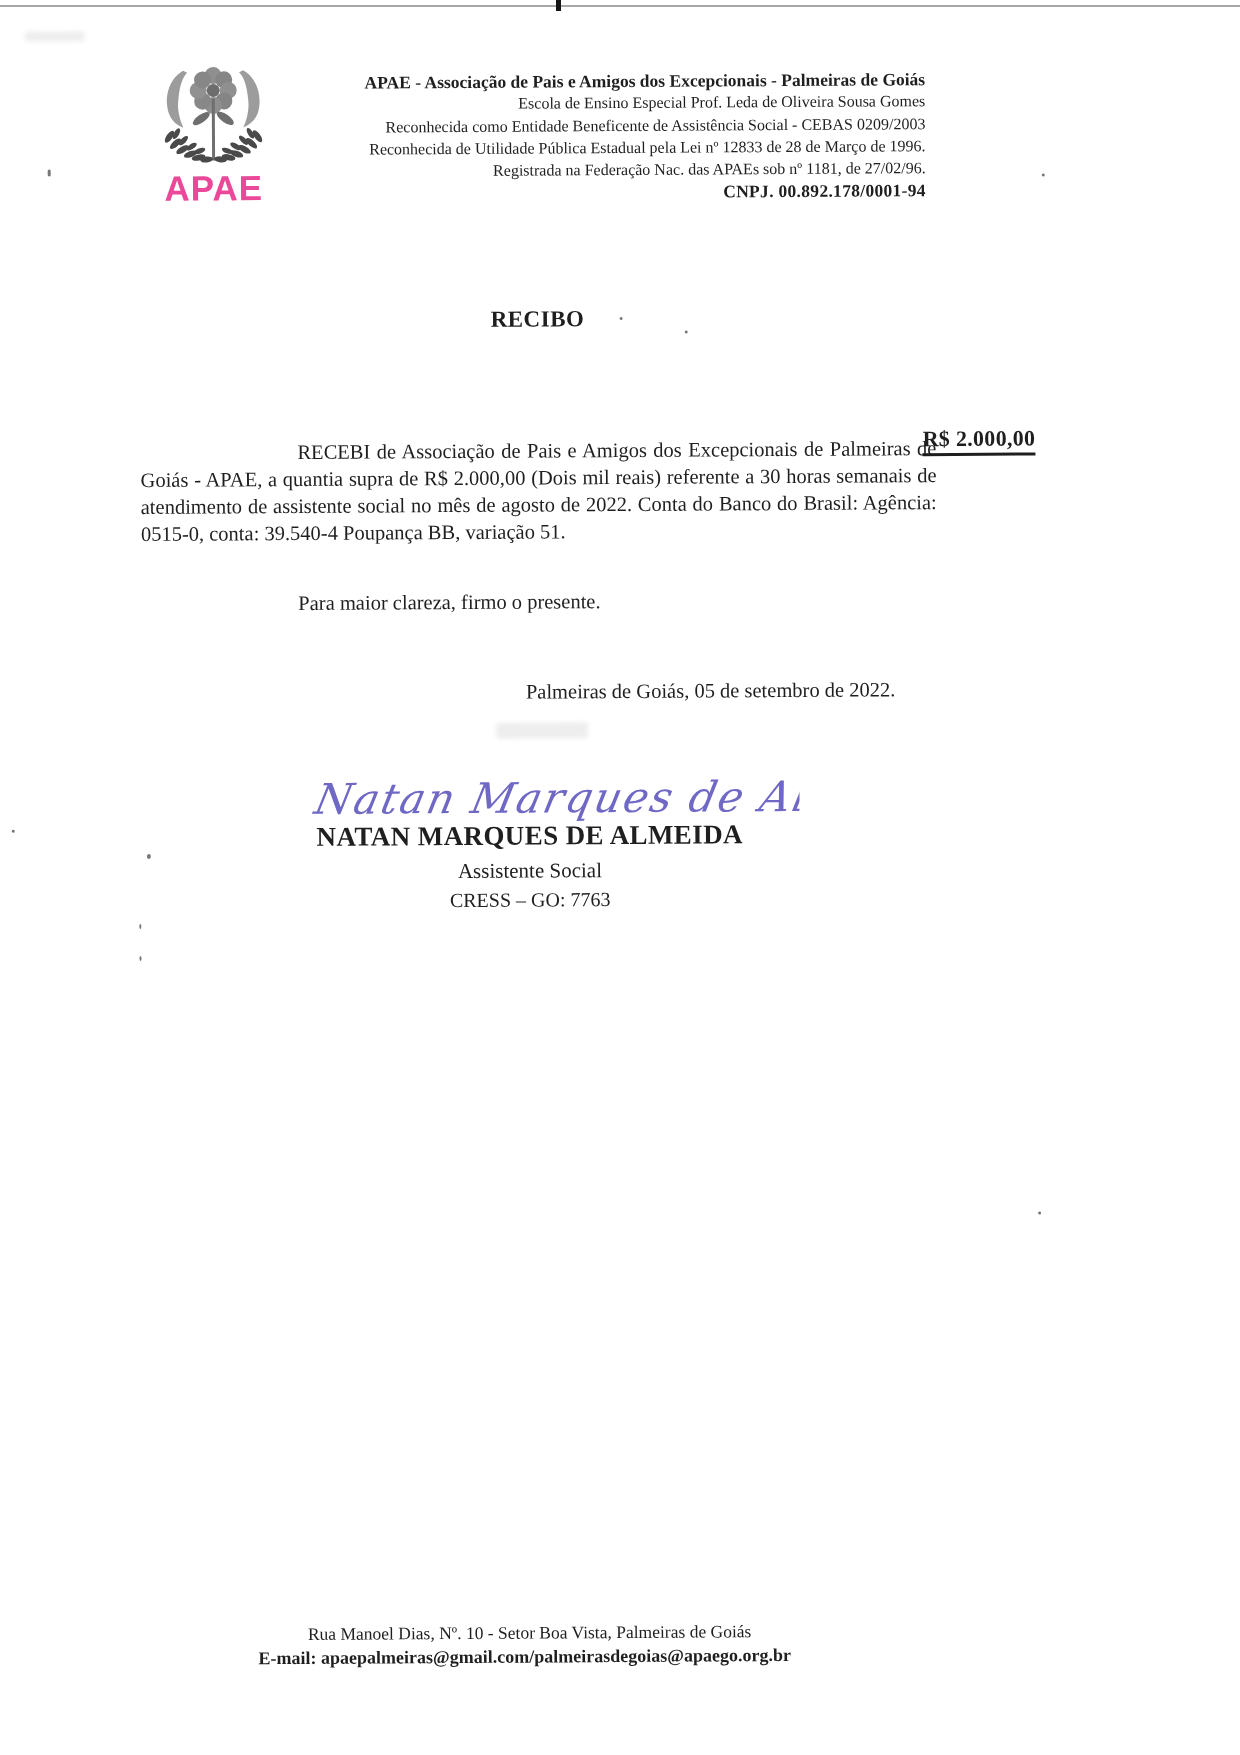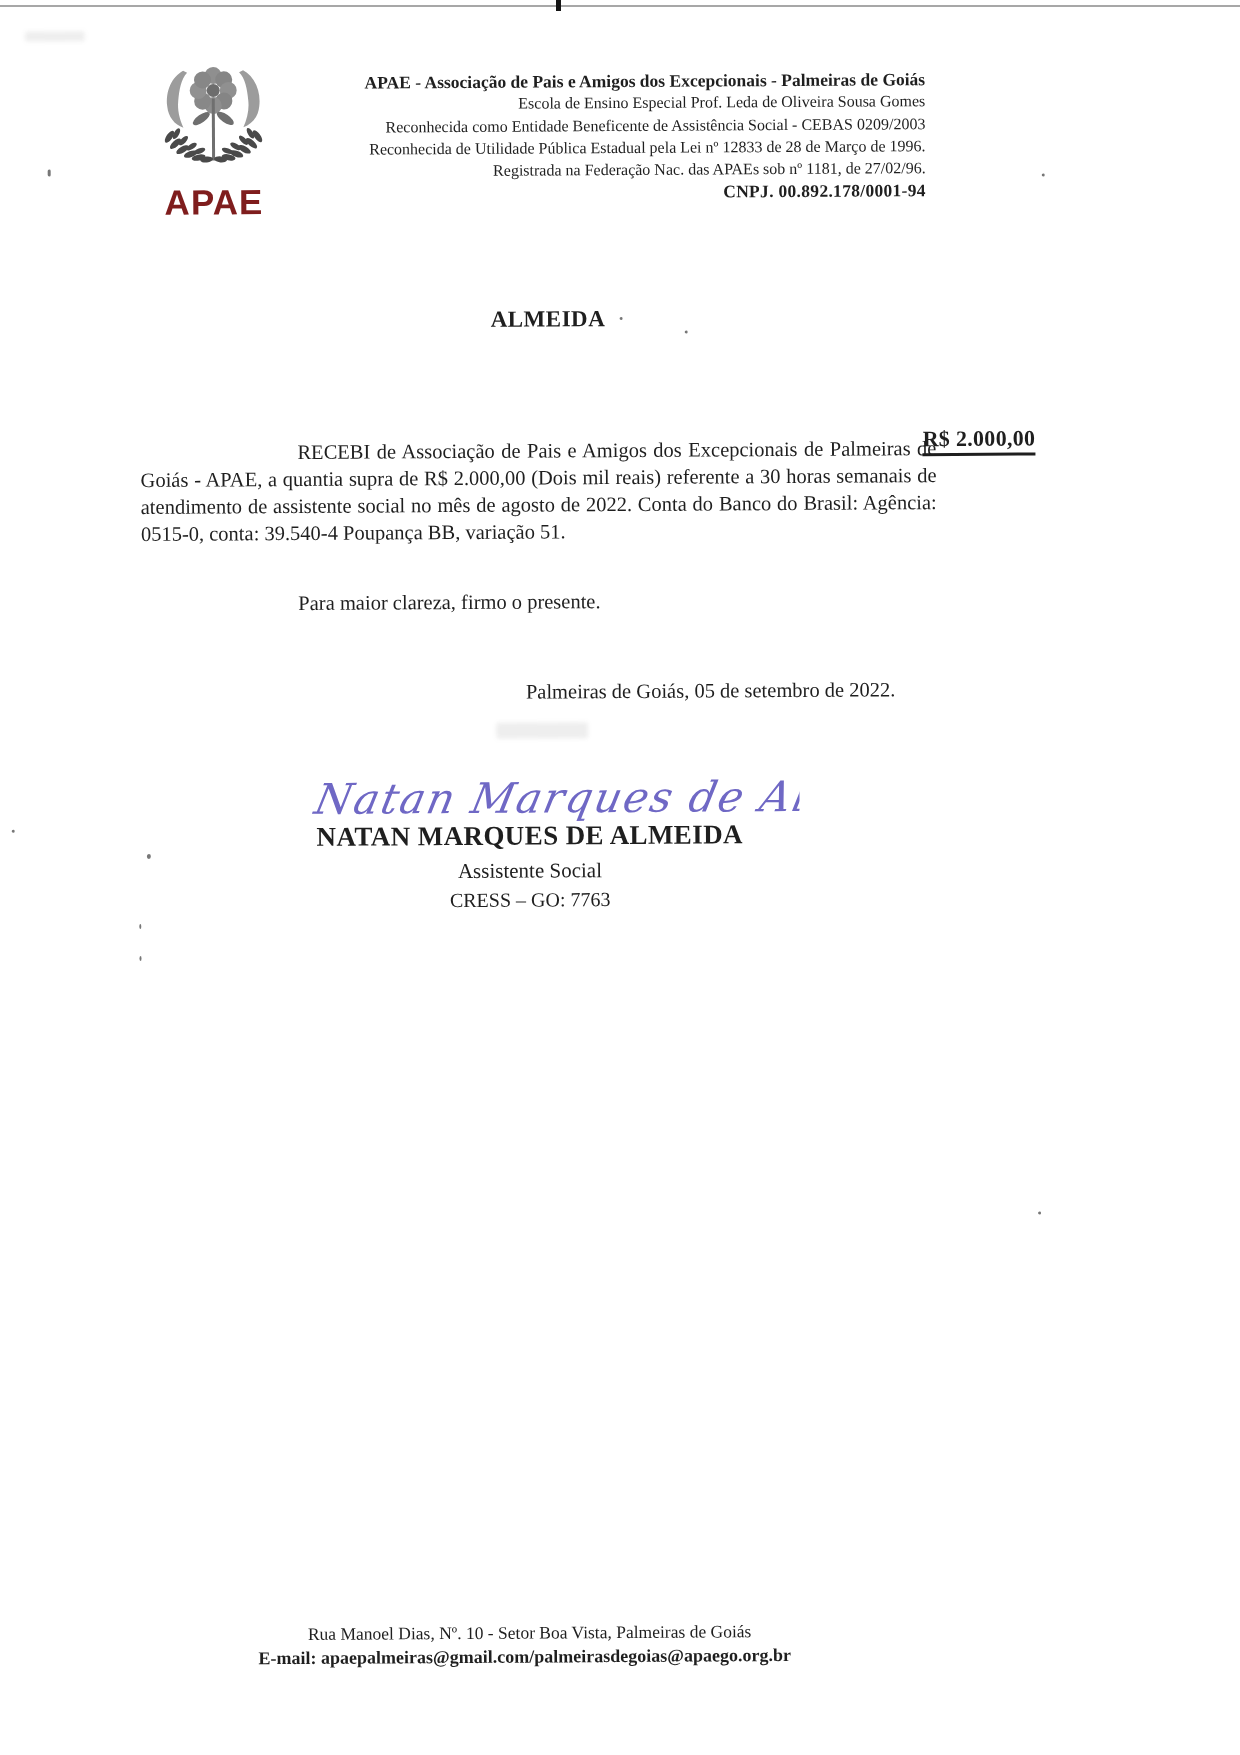--- a/index.html
+++ b/index.html
@@ -12,21 +12,21 @@
   
   .scan-topline{position:absolute; left:0; top:5px; width:1240px; height:2px; background:#8a8a8a; opacity:.75;}
   .scan-tick{position:absolute; left:556px; top:0; width:5px; height:11px; background:#151515;}
   .speck{position:absolute; background:#777; border-radius:50%;}
   .smudge{position:absolute; background:rgba(90,90,90,0.10); filter:blur(2px); border-radius:3px;}
   
   .logo{position:absolute; left:150px; top:62px; width:136px; text-align:center;}
   .logo svg{display:block; margin:0 auto;}
   .logo-word{
     font-family:"Liberation Sans", sans-serif; font-weight:800; font-size:35px;
-    letter-spacing:1px; color:#7f1d1d; line-height:1; margin-top:16px;
+    letter-spacing:1px; color:#ec4899; line-height:1; margin-top:2px;
   }
   .header-text{
     position:absolute; left:290px; right:310px; top:70px;
     text-align:right; line-height:22.3px; white-space:nowrap;
   }
   .h-org{font-weight:bold; font-size:17.5px;}
   .h-sub{font-size:16px;}
   .h-cnpj{font-weight:bold; font-size:17.5px; letter-spacing:.3px;}
   
   .title{position:absolute; left:494px; top:306px; font-weight:bold; font-size:23px; letter-spacing:.5px;}
@@ -108,21 +108,21 @@
 
     <div class="header-text">
       <div class="h-org">APAE - Associação de Pais e Amigos dos Excepcionais - Palmeiras de Goiás</div>
       <div class="h-sub">Escola de Ensino Especial Prof. Leda de Oliveira Sousa Gomes</div>
       <div class="h-sub">Reconhecida como Entidade Beneficente de Assistência Social - CEBAS 0209/2003</div>
       <div class="h-sub">Reconhecida de Utilidade Pública Estadual pela Lei nº 12833 de 28 de Março de 1996.</div>
       <div class="h-sub">Registrada na Federação Nac. das APAEs sob nº 1181, de 27/02/96.</div>
       <div class="h-cnpj">CNPJ. 00.892.178/0001-94</div>
     </div>
 
-    <div class="title">ALMEIDA</div>
+    <div class="title">RECIBO</div>
     <div class="amount">R$ 2.000,00</div>
     <p class="para">RECEBI de Associação de Pais e Amigos dos Excepcionais de Palmeiras de Goiás - APAE, a quantia supra de R$ 2.000,00 (Dois mil reais) referente a 30 horas semanais de atendimento de assistente social no mês de agosto de 2022. Conta do Banco do Brasil: Agência: 0515-0, conta: 39.540-4 Poupança BB, variação 51.</p>
     <div class="closing">Para maior clareza, firmo o presente.</div>
     <div class="dateline">Palmeiras de Goiás, 05 de setembro de 2022.</div>
 
     <div class="smudge" style="left:497px; top:722px; width:92px; height:16px;"></div>
 
     <svg class="signature" viewBox="0 0 500 92">
       <text x="26" y="60" font-family="DejaVu Serif, serif" font-style="italic" font-size="42" letter-spacing="2" fill="var(--signature,#6f68c5)" transform="skewX(-12)">Natan Marques de Almeida</text>
     </svg>

